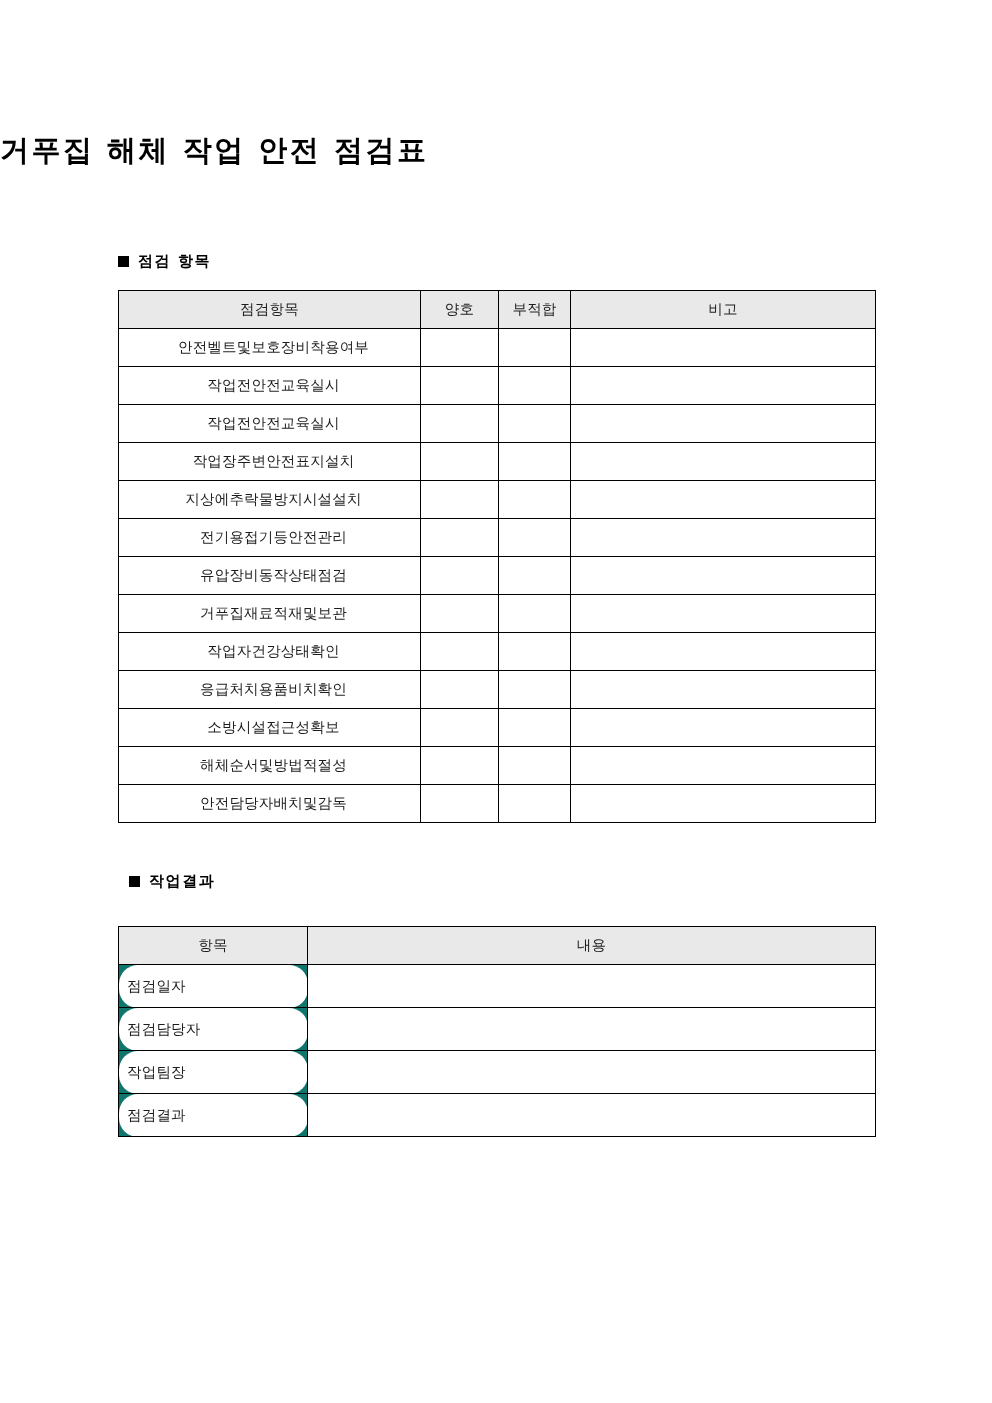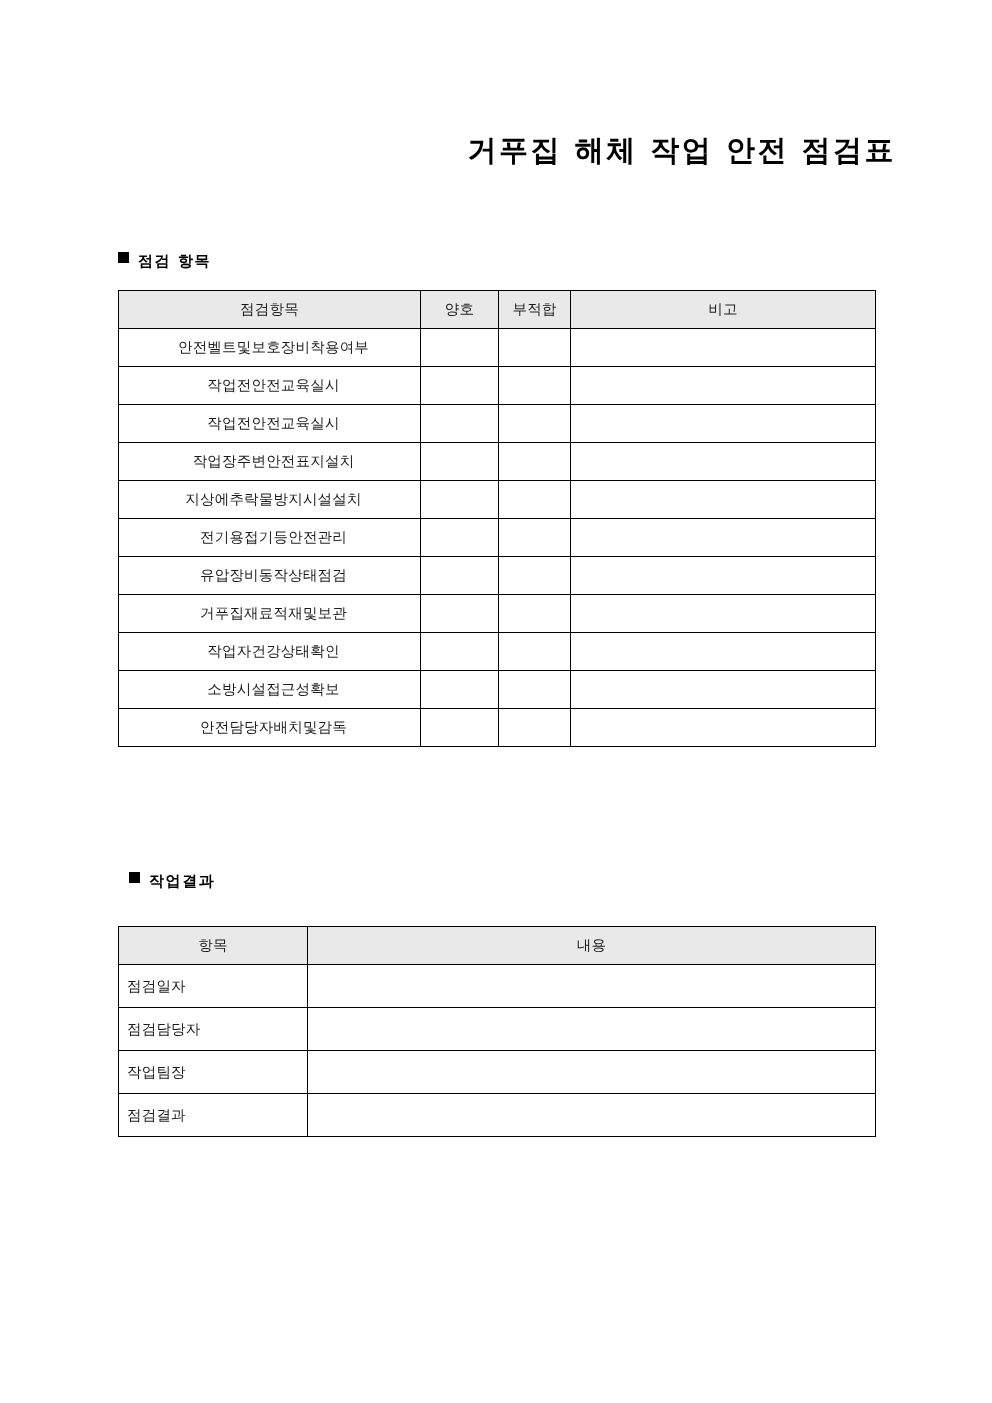--- a/index.html
+++ b/index.html
@@ -24,35 +24,35 @@
     height: 1403px;
     background: #ffffff;
   }
 
   
   .doc-title {
     position: absolute;
     left: 0;
     top: 133px;
     width: 896px;
-    text-align: right;
+    text-align: left;
     font-size: 29px;
     font-weight: bold;
     letter-spacing: 2.5px;
     color: #000000;
     line-height: 1.2;
     white-space: nowrap;
   }
 
   
   .section-heading {
     position: absolute;
     left: 118px;
     display: flex;
-    align-items: flex-start;
+    align-items: center;
     font-size: 15px;
     font-weight: bold;
     letter-spacing: 1.6px;
     color: #000000;
     white-space: nowrap;
   }
   .section-heading .bullet {
     display: inline-block;
     width: 11px;
     height: 11px;
@@ -99,21 +99,21 @@
   #checklist-table tbody td.mark { padding-left: 0; }
 
   
   #results-table {
     left: 118px;
     top: 926px;
     width: 757px;
     padding-left: 48px;
   }
   #results-table tbody td { height: 42px; }
-  #results-table tbody td.field-label { text-align: left; }
+  #results-table tbody td.field-label { text-align: left; border-radius: 19px; }
   #results-table tbody td.field-value { padding-left: 8px; }
 </style>
 </head>
 <body>
 
 <div class="page">
 
   <div class="doc-title">거푸집 해체 작업 안전 점검표</div>
 
   <div class="section-heading" id="heading-items">
@@ -185,21 +185,33 @@
           <td class="mark"></td>
           <td></td>
         </tr>
         <tr>
           <td class="item-name">작업자건강상태확인</td>
           <td class="mark"></td>
           <td class="mark"></td>
           <td></td>
         </tr>
         <tr>
+          <td class="item-name">응급처치용품비치확인</td>
+          <td class="mark"></td>
+          <td class="mark"></td>
+          <td></td>
+        </tr>
+        <tr>
           <td class="item-name">소방시설접근성확보</td>
+          <td class="mark"></td>
+          <td class="mark"></td>
+          <td></td>
+        </tr>
+        <tr>
+          <td class="item-name">해체순서및방법적절성</td>
           <td class="mark"></td>
           <td class="mark"></td>
           <td></td>
         </tr>
         <tr>
           <td class="item-name">안전담당자배치및감독</td>
           <td class="mark"></td>
           <td class="mark"></td>
           <td></td>
         </tr>

